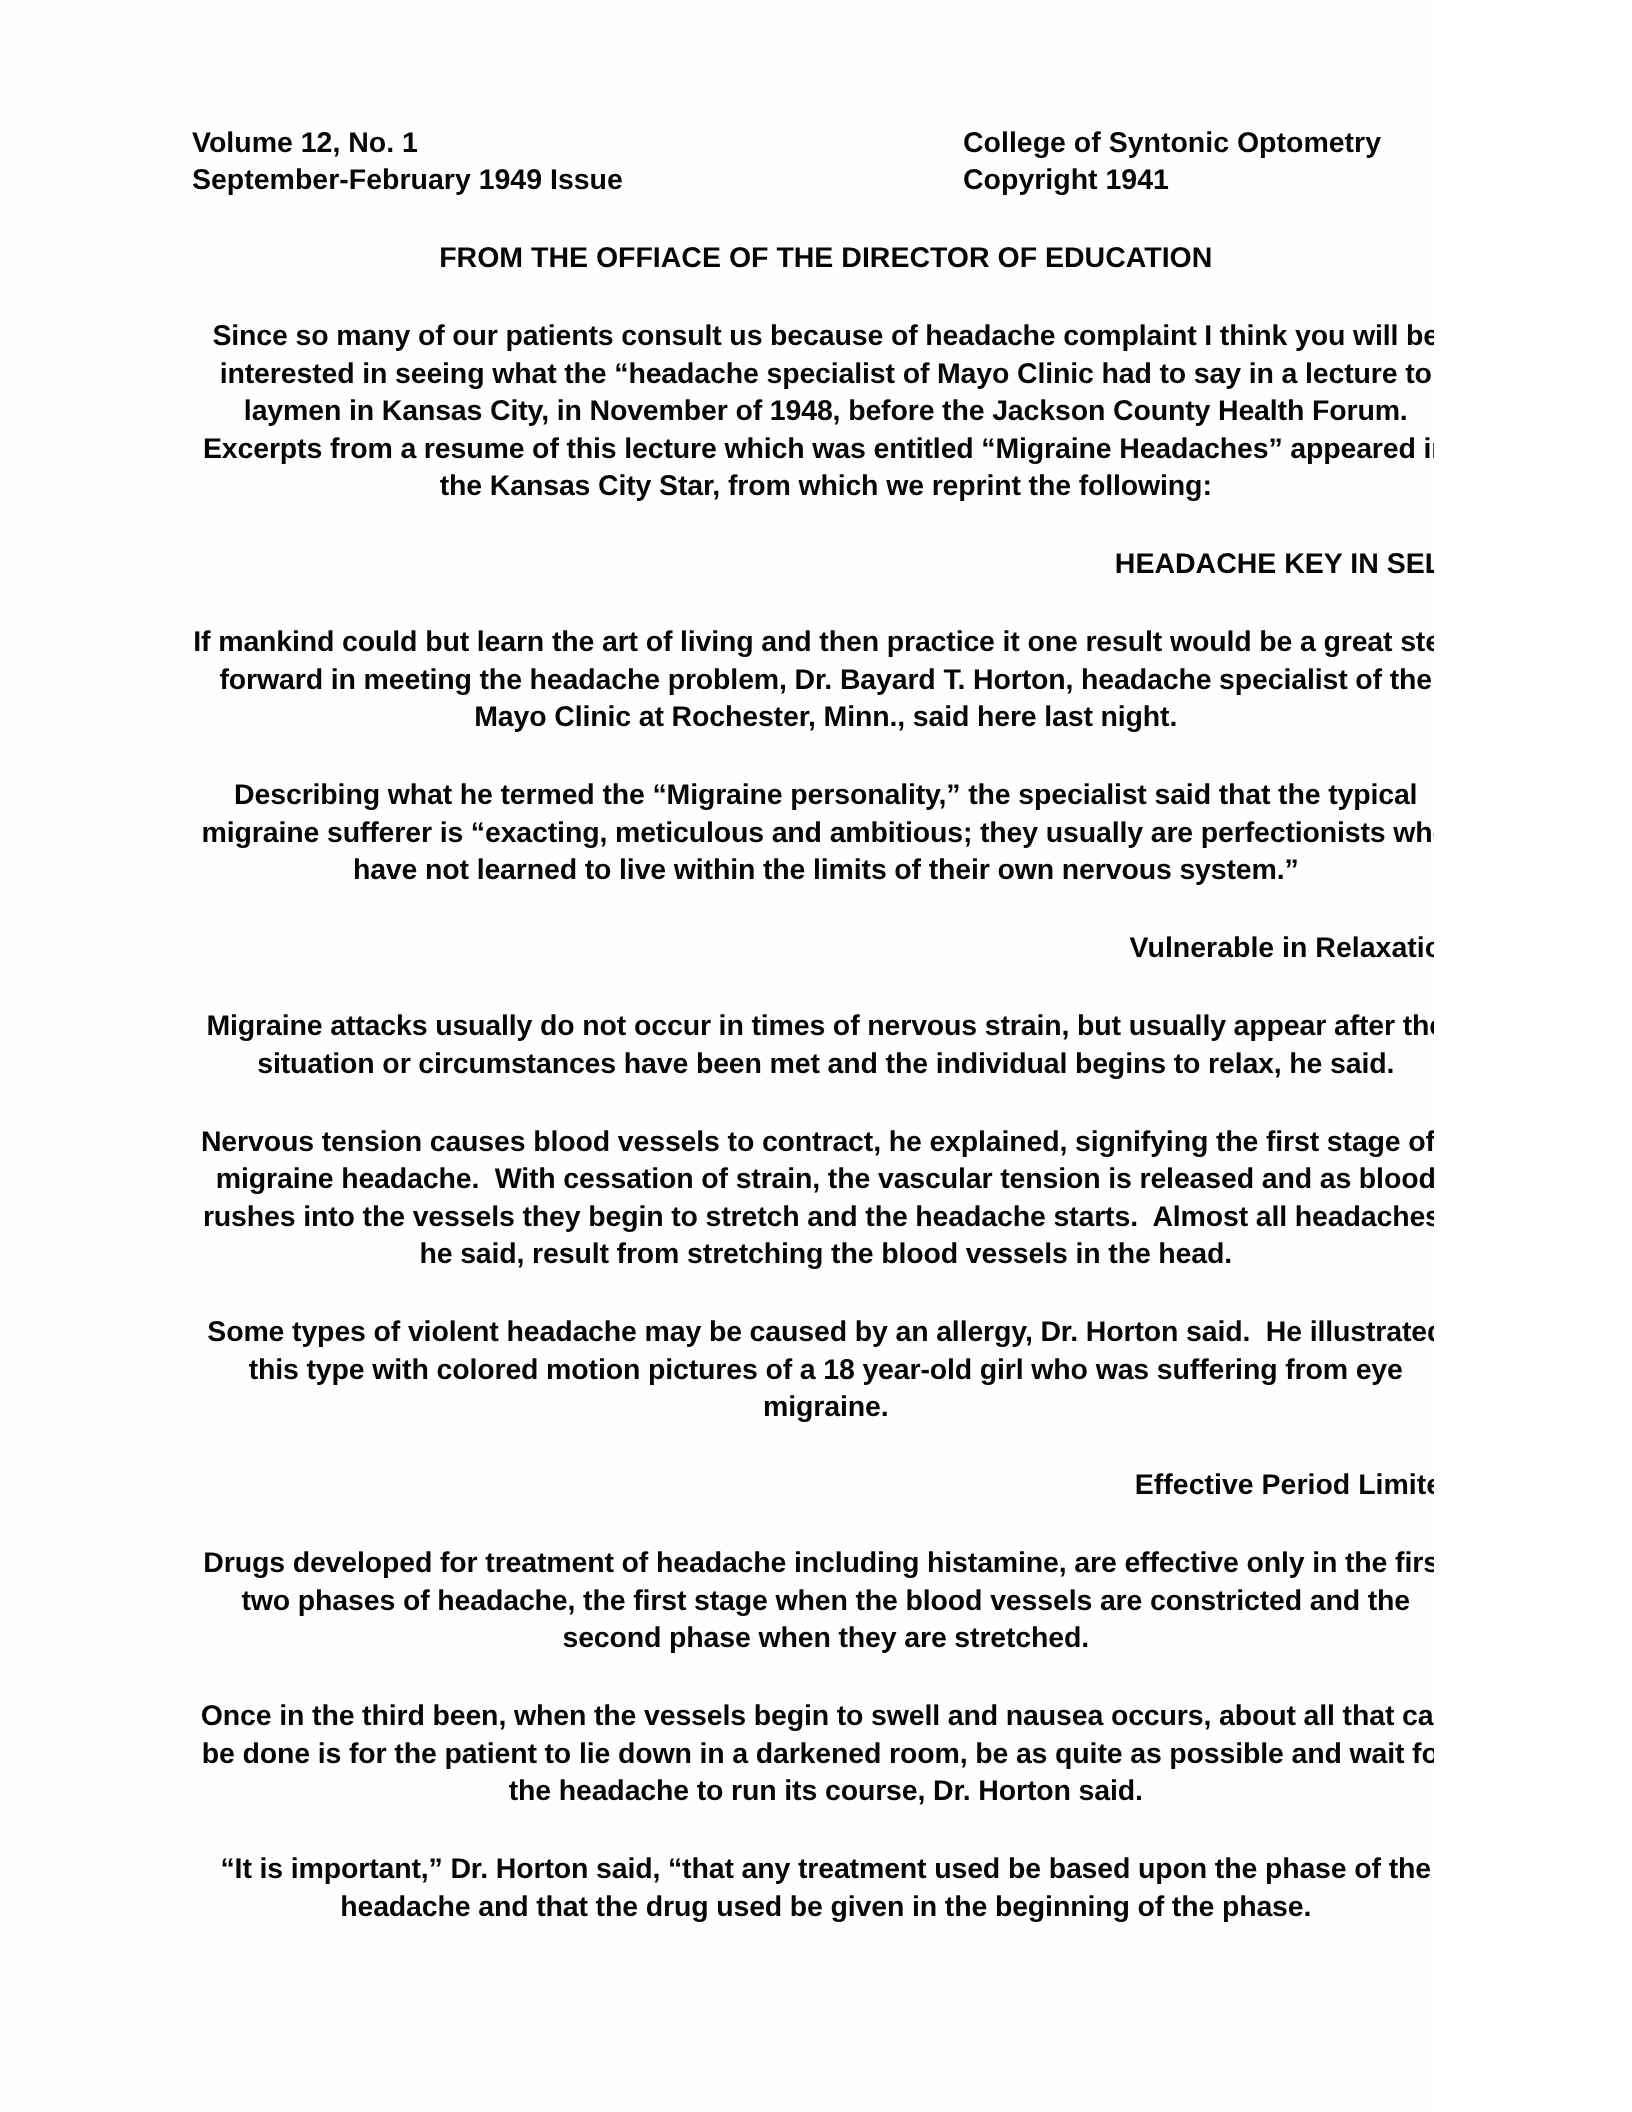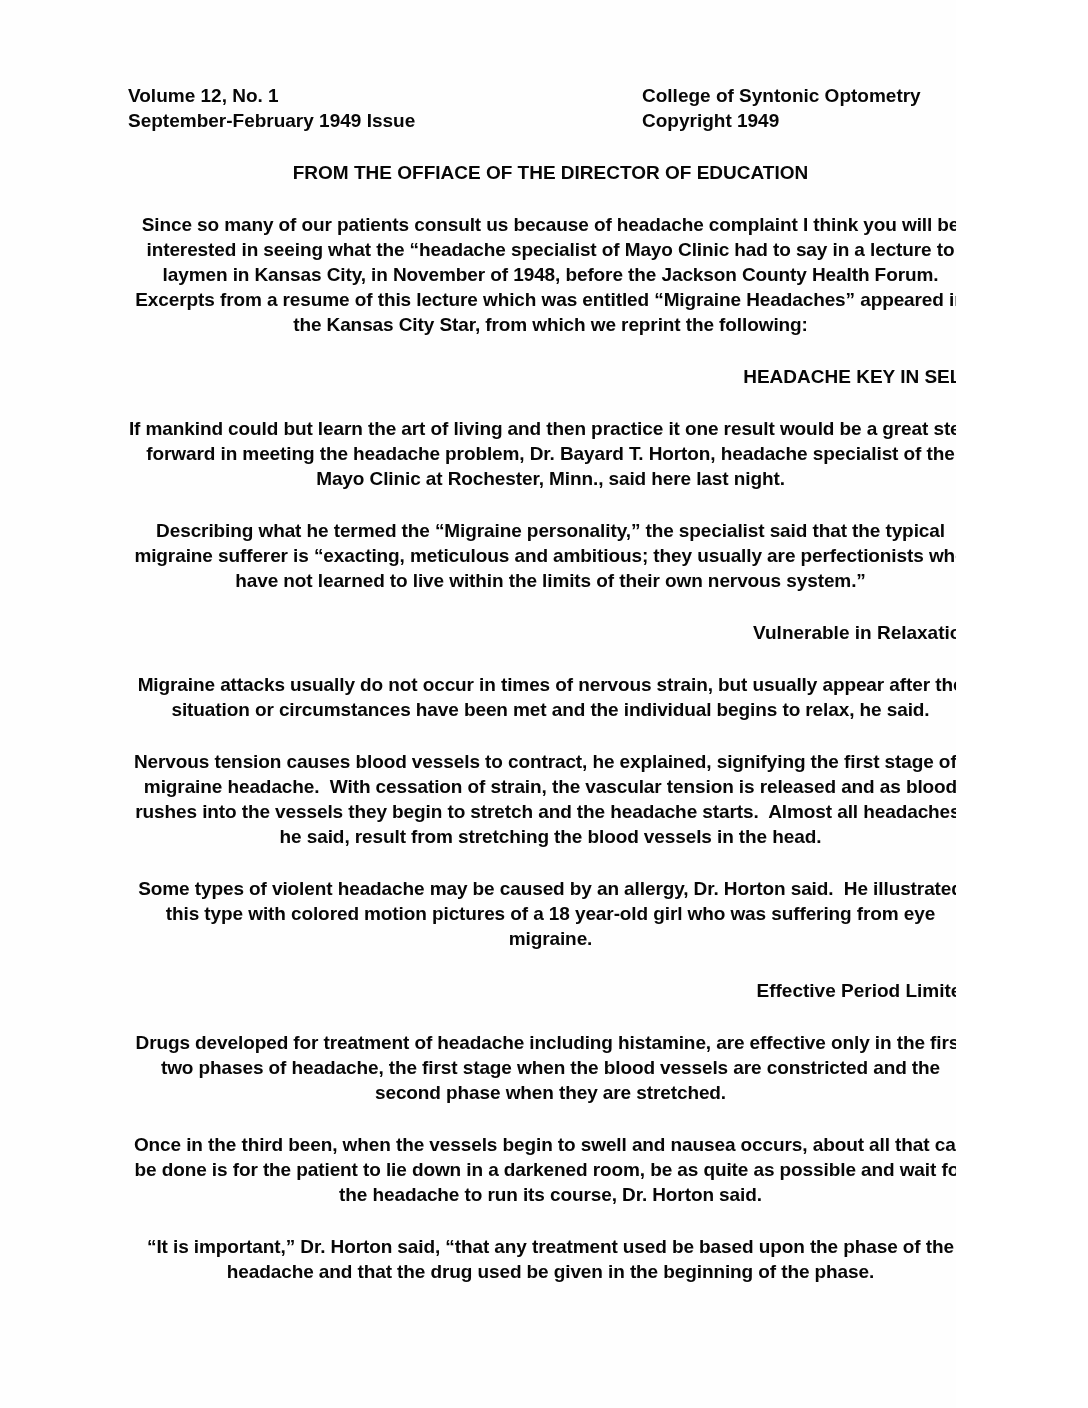--- a/index.html
+++ b/index.html
@@ -52,21 +52,21 @@
 </head>
 <body>
 
 <div class="page">
   <div class="page-body">
 
     <div class="masthead block">
       <div class="cell">Volume 12, No. 1</div>
       <div class="cell">College of Syntonic Optometry</div>
       <div class="cell">September-February 1949 Issue</div>
-      <div class="cell">Copyright 1949</div>
+      <div class="cell">Copyright 1941</div>
     </div>
 
     <div class="page-title block">FROM THE OFFIACE OF THE DIRECTOR OF EDUCATION</div>
 
     <p class="paragraph block">Since so many of our patients consult us because of headache complaint I think you will be interested in seeing what the “headache specialist of Mayo Clinic had to say in a lecture to laymen in Kansas City, in November of 1948, before the Jackson County Health Forum.  Excerpts from a resume of this lecture which was entitled “Migraine Headaches” appeared in the Kansas City Star, from which we reprint the following:</p>
 
     <div class="section-heading block">HEADACHE KEY IN SELF</div>
 
     <p class="paragraph block">If mankind could but learn the art of living and then practice it one result would be a great step forward in meeting the headache problem, Dr. Bayard T. Horton, headache specialist of the Mayo Clinic at Rochester, Minn., said here last night.</p>
 

